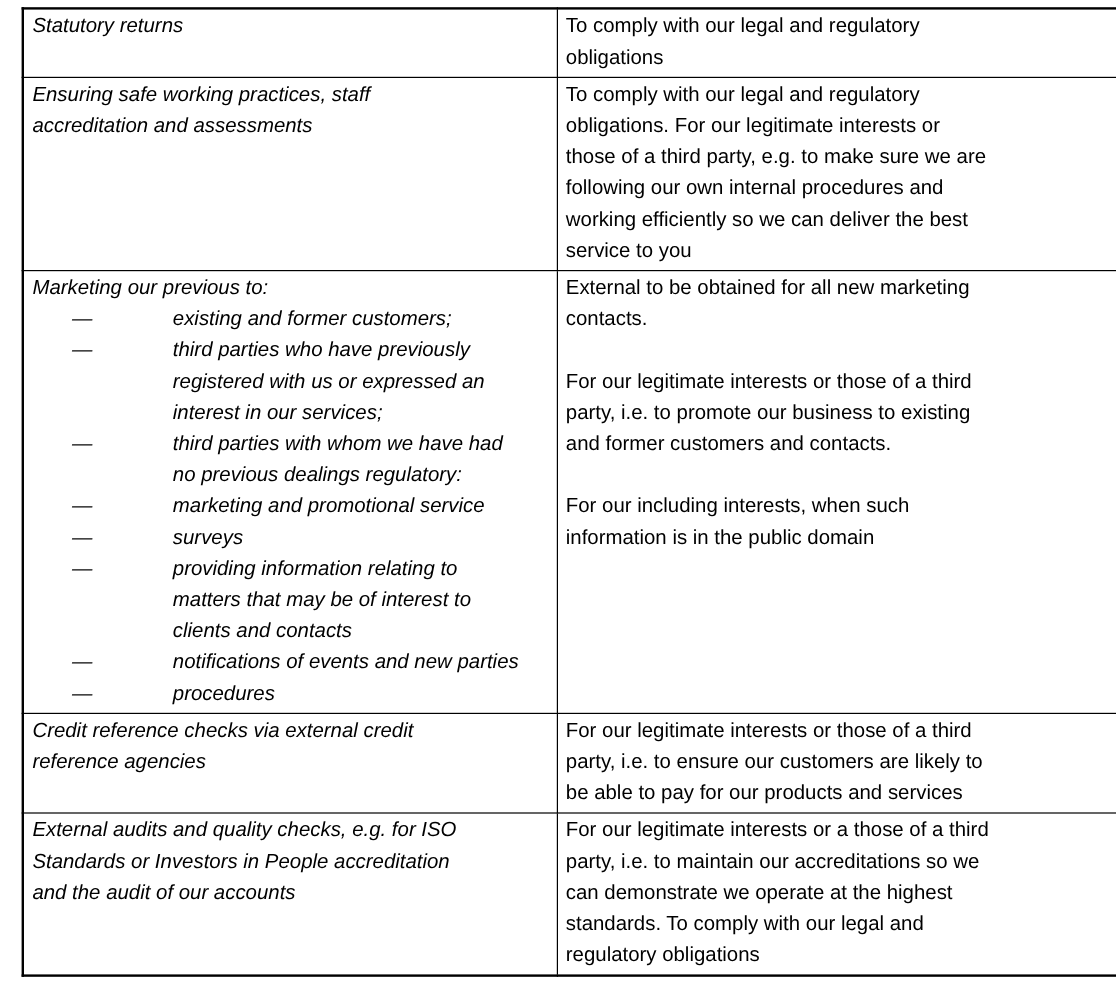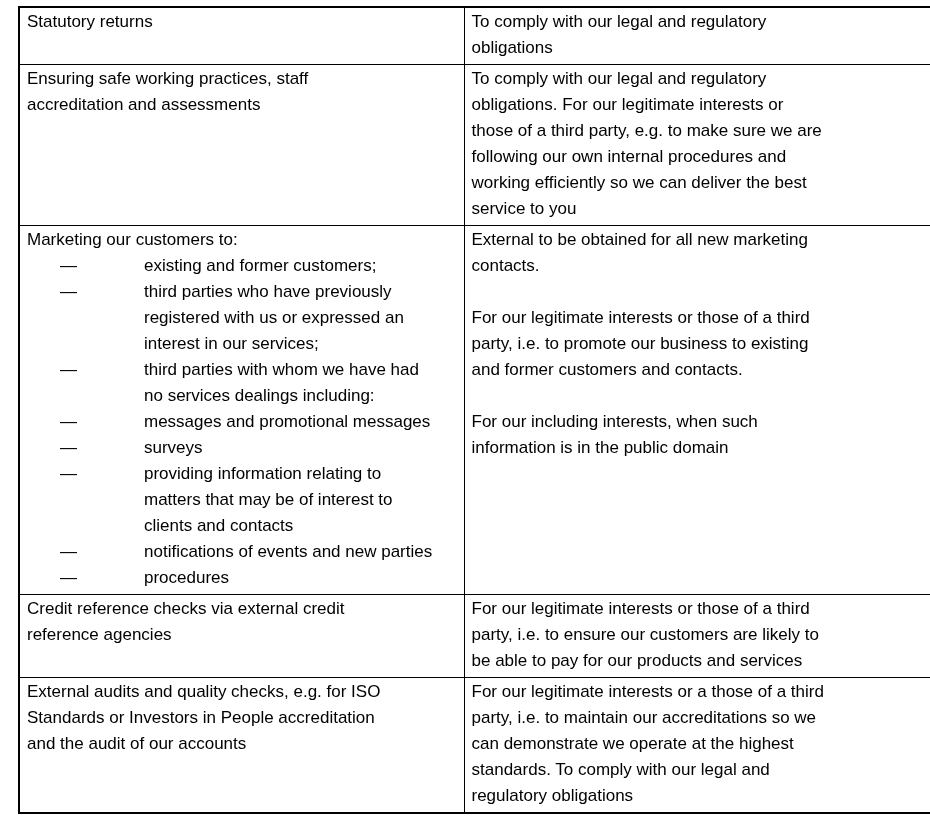--- a/index.html
+++ b/index.html
@@ -23,21 +23,21 @@
     table-layout: fixed;
     width: 896px;
     border: 2px solid #000000;
   }
   table.policy-table td {
     border: 1px solid #000000;
     vertical-align: top;
     padding: 1px 7px 3px 7px;
     box-sizing: border-box;
   }
-  td.col-left  { width: 445px; }
+  td.col-left  { width: 445px; font-style: italic; }
   td.col-right { width: 483px; }
   .cell-text {
     white-space: pre-line;
   }
   p.cell-para {
     margin: 0;
     white-space: pre-line;
   }
   p.cell-para + p.cell-para {
     margin-top: 26px;
@@ -87,40 +87,40 @@
 obligations. For our legitimate interests or
 those of a third party, e.g. to make sure we are
 following our own internal procedures and
 working efficiently so we can deliver the best
 service to you</p>
         </td>
       </tr>
 
       <tr>
         <td class="col-left">
-          <div class="cell-text">Marketing our customers to:</div>
+          <div class="cell-text">Marketing our previous to:</div>
           <ul class="dash-list">
             <li>
               <span class="dash-marker">—</span>
               <span class="li-text">existing and former customers;</span>
             </li>
             <li>
               <span class="dash-marker">—</span>
               <span class="li-text">third parties who have previously
 registered with us or expressed an
 interest in our services;</span>
             </li>
             <li>
               <span class="dash-marker">—</span>
               <span class="li-text">third parties with whom we have had
-no services dealings including:</span>
+no previous dealings regulatory:</span>
             </li>
             <li>
               <span class="dash-marker">—</span>
-              <span class="li-text">messages and promotional messages</span>
+              <span class="li-text">marketing and promotional service</span>
             </li>
             <li>
               <span class="dash-marker">—</span>
               <span class="li-text">surveys</span>
             </li>
             <li>
               <span class="dash-marker">—</span>
               <span class="li-text">providing information relating to
 matters that may be of interest to
 clients and contacts</span>

